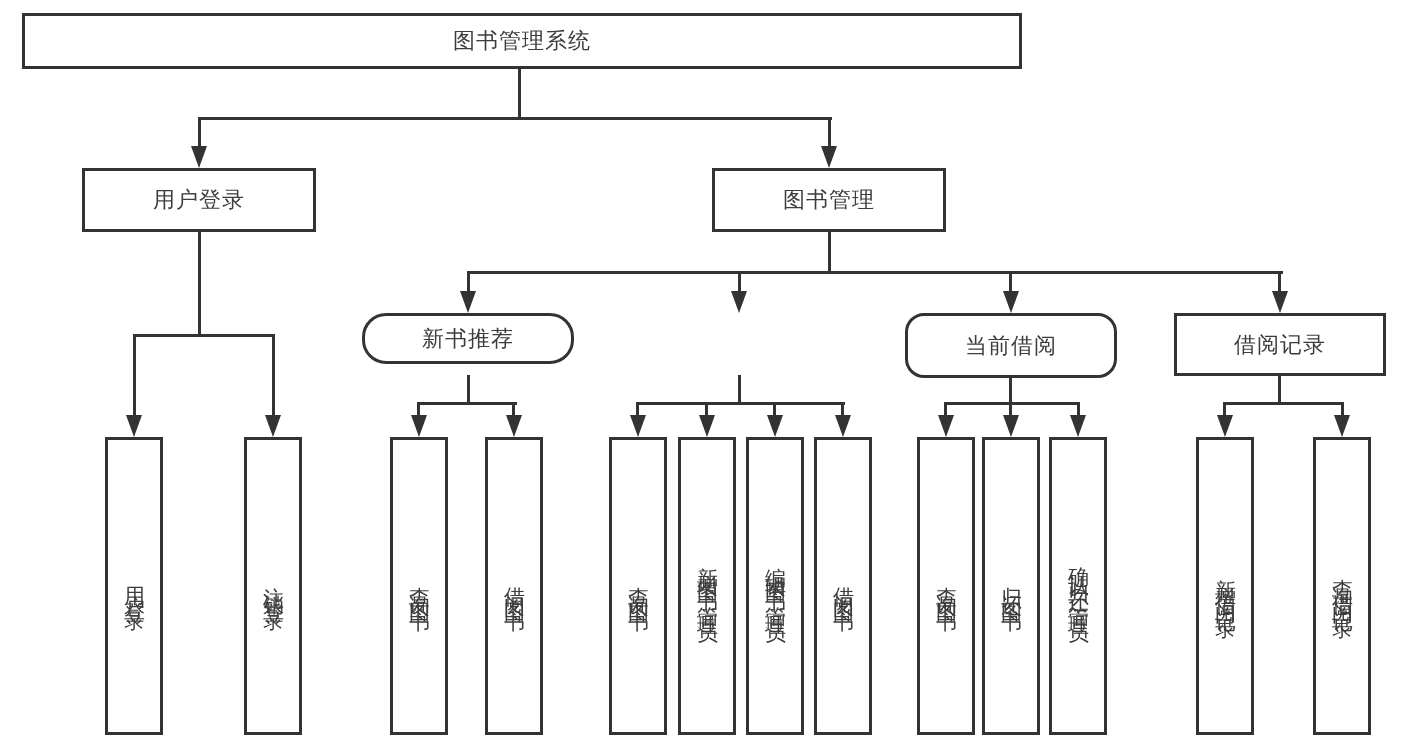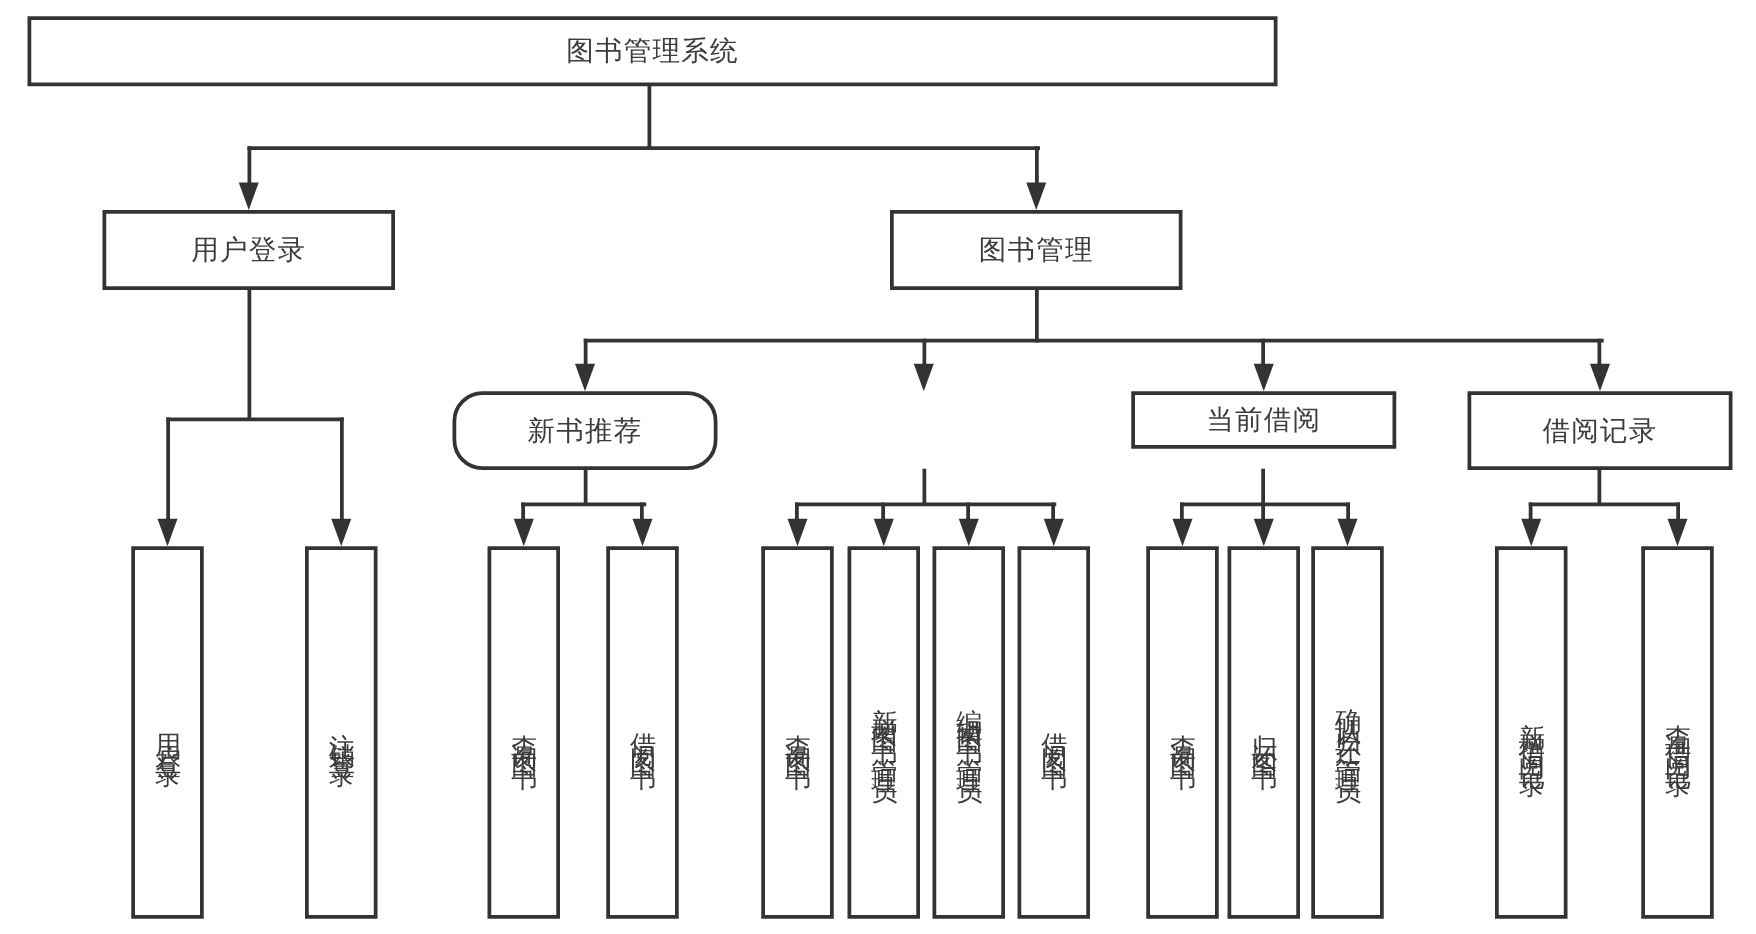--- a/index.html
+++ b/index.html
@@ -101,24 +101,24 @@
   <div class="hline" style="left:467px; top:271px; width:816px;"></div>
   <div class="vline" style="left:467px; top:271px; height:24px;"></div>
   <div class="arrow" style="left:460px; top:291px;"></div>
   <div class="vline" style="left:738px; top:271px; height:24px;"></div>
   <div class="arrow" style="left:731px; top:291px;"></div>
   <div class="vline" style="left:1009px; top:271px; height:24px;"></div>
   <div class="arrow" style="left:1003px; top:291px;"></div>
   <div class="vline" style="left:1278px; top:271px; height:24px;"></div>
   <div class="arrow" style="left:1272px; top:291px;"></div>
 
-  <div class="hnode" style="left:362px; top:313px; width:212px; height:63px;border-radius:24px;">
+  <div class="hnode" style="left:362px; top:313px; width:212px; height:51px;border-radius:24px;">
     <span>新书推荐</span>
   </div>
-  <div class="hnode" style="left:905px; top:313px; width:212px; height:46px;">
+  <div class="hnode" style="left:905px; top:313px; width:212px; height:65px;border-radius:19px;">
     <span>当前借阅</span>
   </div>
   <div class="hnode" style="left:1174px; top:313px; width:212px; height:63px;">
     <span>借阅记录</span>
   </div>
 
   <div class="vline" style="left:467px; top:375px; height:29px;"></div>
   <div class="hline" style="left:417px; top:402px; width:100px;"></div>
   <div class="vline" style="left:417px; top:402px; height:15px;"></div>
   <div class="arrow" style="left:411px; top:415px;"></div>

